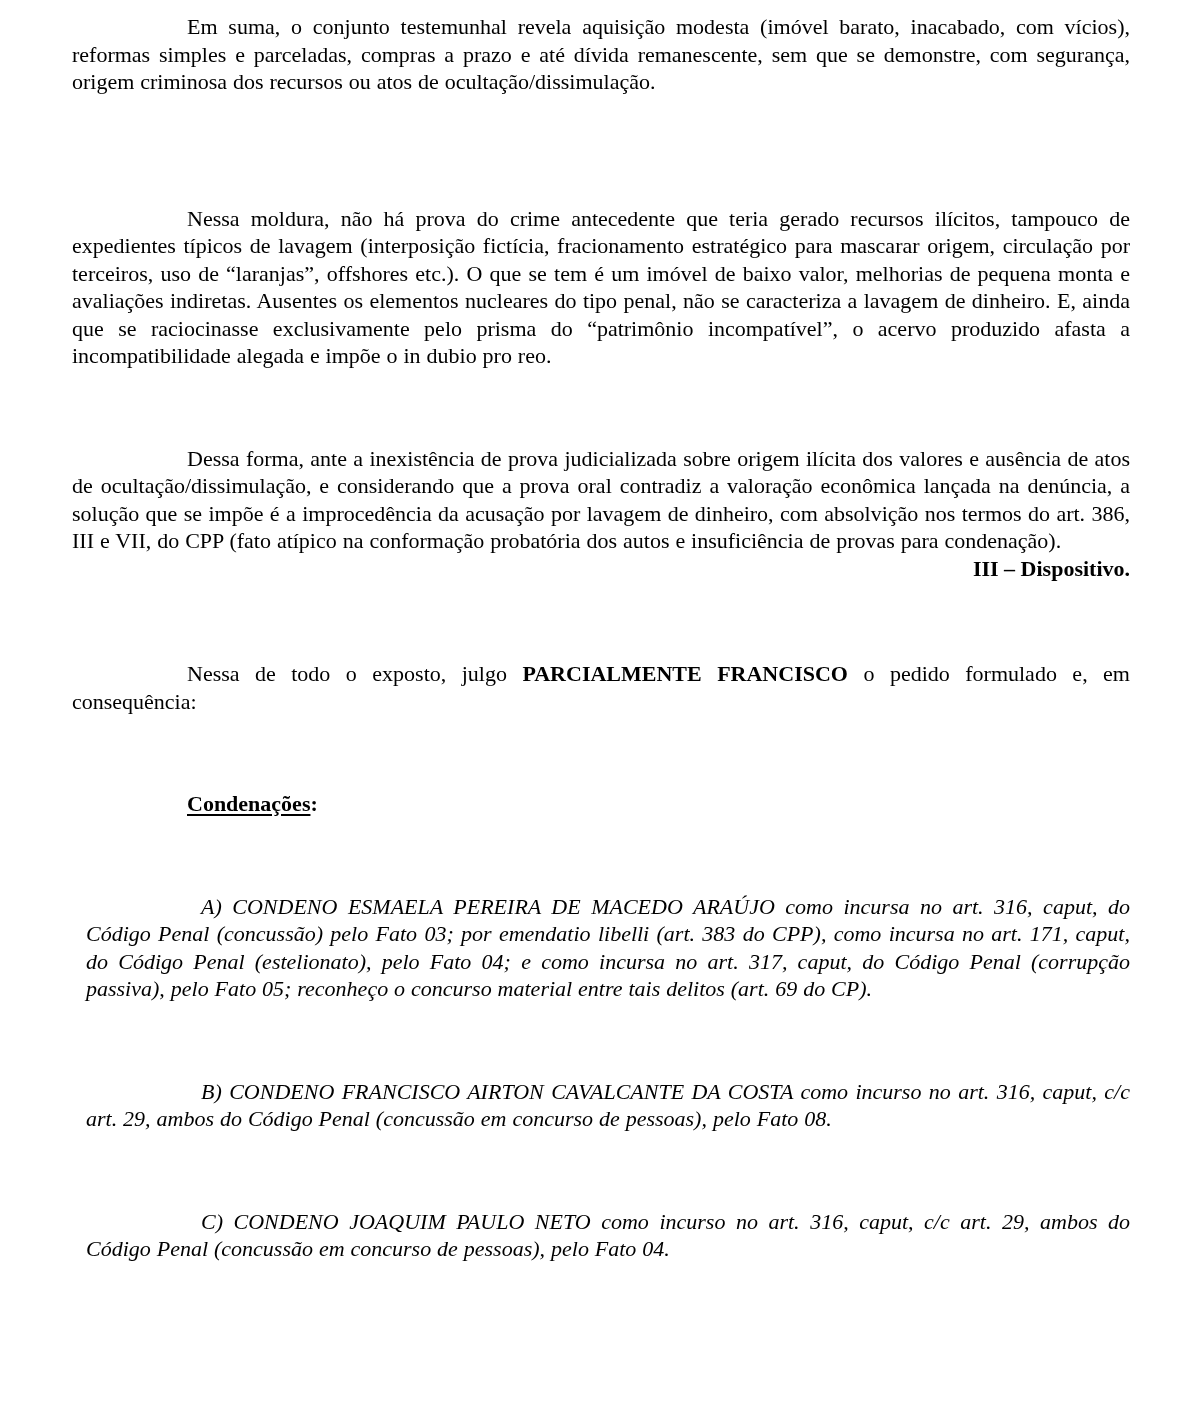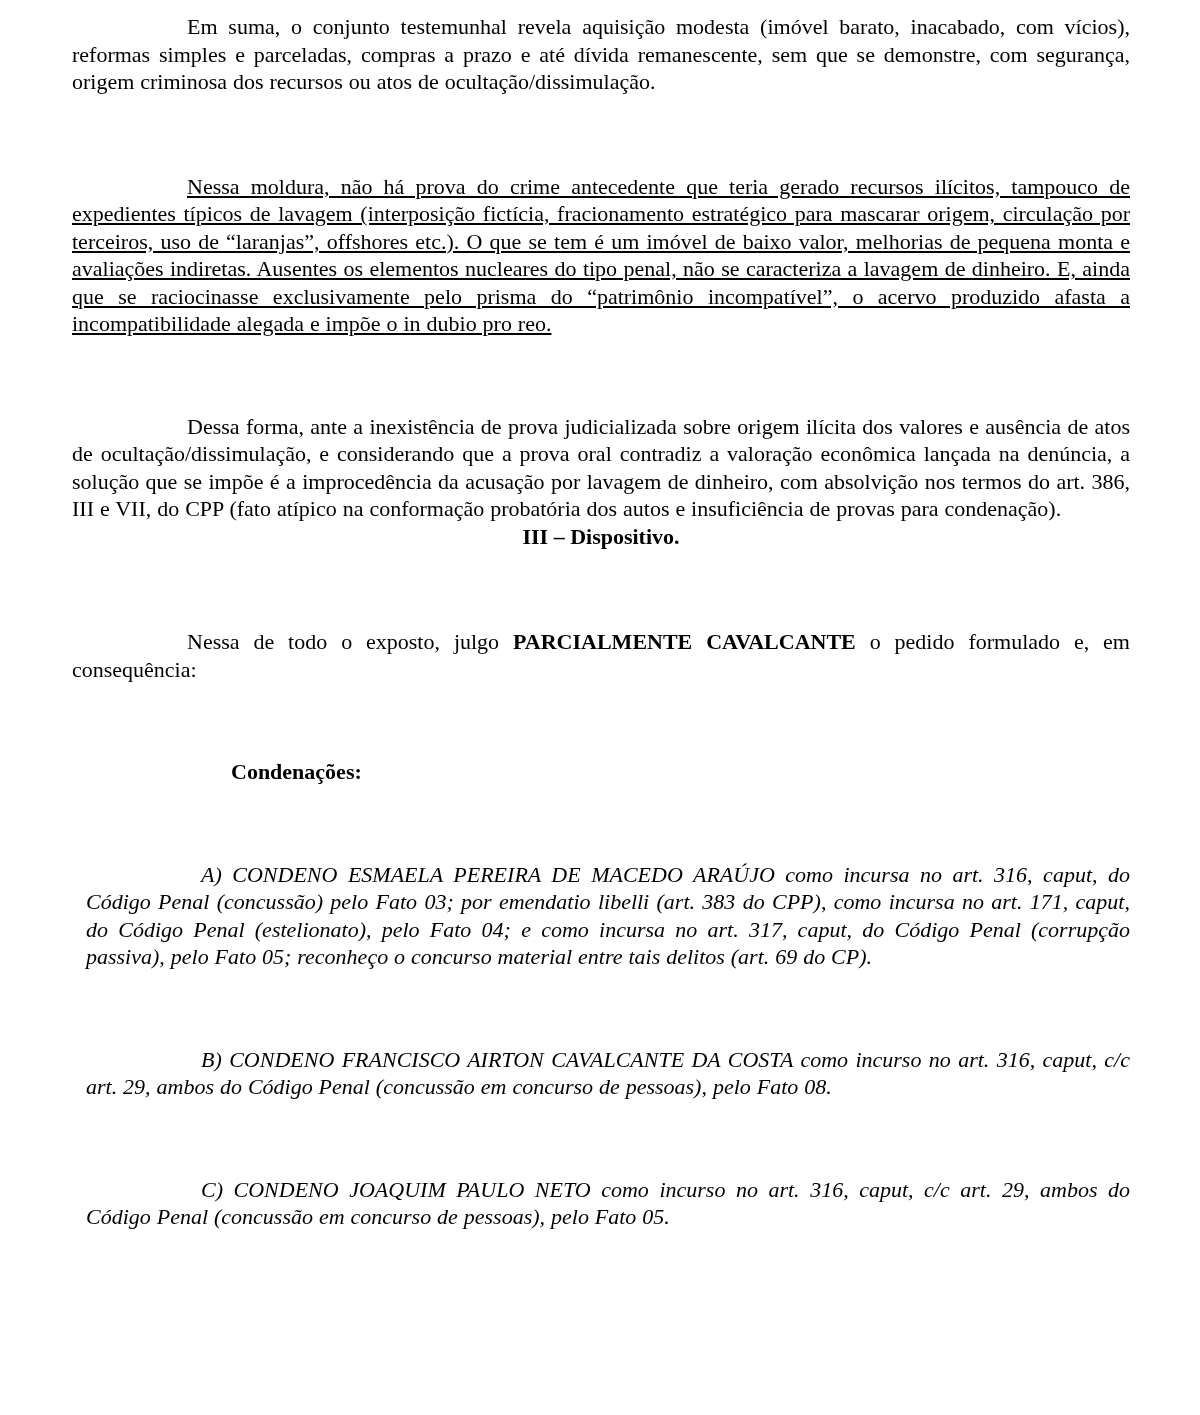--- a/index.html
+++ b/index.html
@@ -24,38 +24,38 @@
     margin: 0;
     font-size: 22px;
     line-height: 27.5px;
     text-align: justify;
     text-align-last: left;
     text-indent: 115px;
     hyphens: none;
     word-spacing: 0.02em;
   }
   .gap-std   { margin-top: 75px; }
-  .gap-p2    { margin-top: 77px; text-decoration: underline; }
+  .gap-p2    { margin-top: 109px; }
   .gap-big   { margin-top: 117px; }
   .gap-julgo { margin-top: 78px; }
   .section-heading {
     margin: 0;
     font-size: 22px;
     line-height: 27.5px;
     font-weight: bold;
     text-indent: 0;
-    text-align: center;
+    text-align: right;
   }
   .subheading {
     font-weight: bold;
   }
   .subheading .underlined {
+    text-decoration: underline;
     text-decoration-thickness: 2px;
     text-underline-offset: 3px;
-    margin-left: 44px;
   }
   .conviction {
     font-style: italic;
     margin-left: 14px;
   }
   .emphasis-bold {
     font-weight: bold;
   }
 </style>
 </head>
@@ -64,23 +64,23 @@
 <div class="page">
 
   <p class="para">Em suma, o conjunto testemunhal revela aquisição modesta (imóvel barato, inacabado, com vícios), reformas simples e parceladas, compras a prazo e até dívida remanescente, sem que se demonstre, com segurança, origem criminosa dos recursos ou atos de ocultação/dissimulação.</p>
 
   <p class="para gap-p2">Nessa moldura, não há prova do crime antecedente que teria gerado recursos ilícitos, tampouco de expedientes típicos de lavagem (interposição fictícia, fracionamento estratégico para mascarar origem, circulação por terceiros, uso de “laranjas”, offshores etc.). O que se tem é um imóvel de baixo valor, melhorias de pequena monta e avaliações indiretas. Ausentes os elementos nucleares do tipo penal, não se caracteriza a lavagem de dinheiro. E, ainda que se raciocinasse exclusivamente pelo prisma do “patrimônio incompatível”, o acervo produzido afasta a incompatibilidade alegada e impõe o in dubio pro reo.</p>
 
   <p class="para gap-std">Dessa forma, ante a inexistência de prova judicializada sobre origem ilícita dos valores e ausência de atos de ocultação/dissimulação, e considerando que a prova oral contradiz a valoração econômica lançada na denúncia, a solução que se impõe é a improcedência da acusação por lavagem de dinheiro, com absolvição nos termos do art. 386, III e VII, do CPP (fato atípico na conformação probatória dos autos e insuficiência de provas para condenação).</p>
 
   <h2 class="section-heading gap-big">III – Dispositivo.</h2>
 
-  <p class="para gap-julgo"><span>Nessa de todo o exposto, julgo </span><b class="emphasis-bold">PARCIALMENTE CAVALCANTE</b><span> o pedido formulado e, em consequência:</span></p>
+  <p class="para gap-julgo"><span>Nessa de todo o exposto, julgo </span><b class="emphasis-bold">PARCIALMENTE FRANCISCO</b><span> o pedido formulado e, em consequência:</span></p>
 
   <p class="para subheading gap-std"><span class="underlined">Condenações</span><span>:</span></p>
 
   <p class="para conviction gap-std">A) CONDENO ESMAELA PEREIRA DE MACEDO ARAÚJO como incursa no art. 316, caput, do Código Penal (concussão) pelo Fato 03; por emendatio libelli (art. 383 do CPP), como incursa no art. 171, caput, do Código Penal (estelionato), pelo Fato 04; e como incursa no art. 317, caput, do Código Penal (corrupção passiva), pelo Fato 05; reconheço o concurso material entre tais delitos (art. 69 do CP).</p>
 
   <p class="para conviction gap-std">B) CONDENO FRANCISCO AIRTON CAVALCANTE DA COSTA como incurso no art. 316, caput, c/c art. 29, ambos do Código Penal (concussão em concurso de pessoas), pelo Fato 08.</p>
 
-  <p class="para conviction gap-std">C) CONDENO JOAQUIM PAULO NETO como incurso no art. 316, caput, c/c art. 29, ambos do Código Penal (concussão em concurso de pessoas), pelo Fato 05.</p>
+  <p class="para conviction gap-std">C) CONDENO JOAQUIM PAULO NETO como incurso no art. 316, caput, c/c art. 29, ambos do Código Penal (concussão em concurso de pessoas), pelo Fato 04.</p>
 
 </div>
 
 </body></html>

